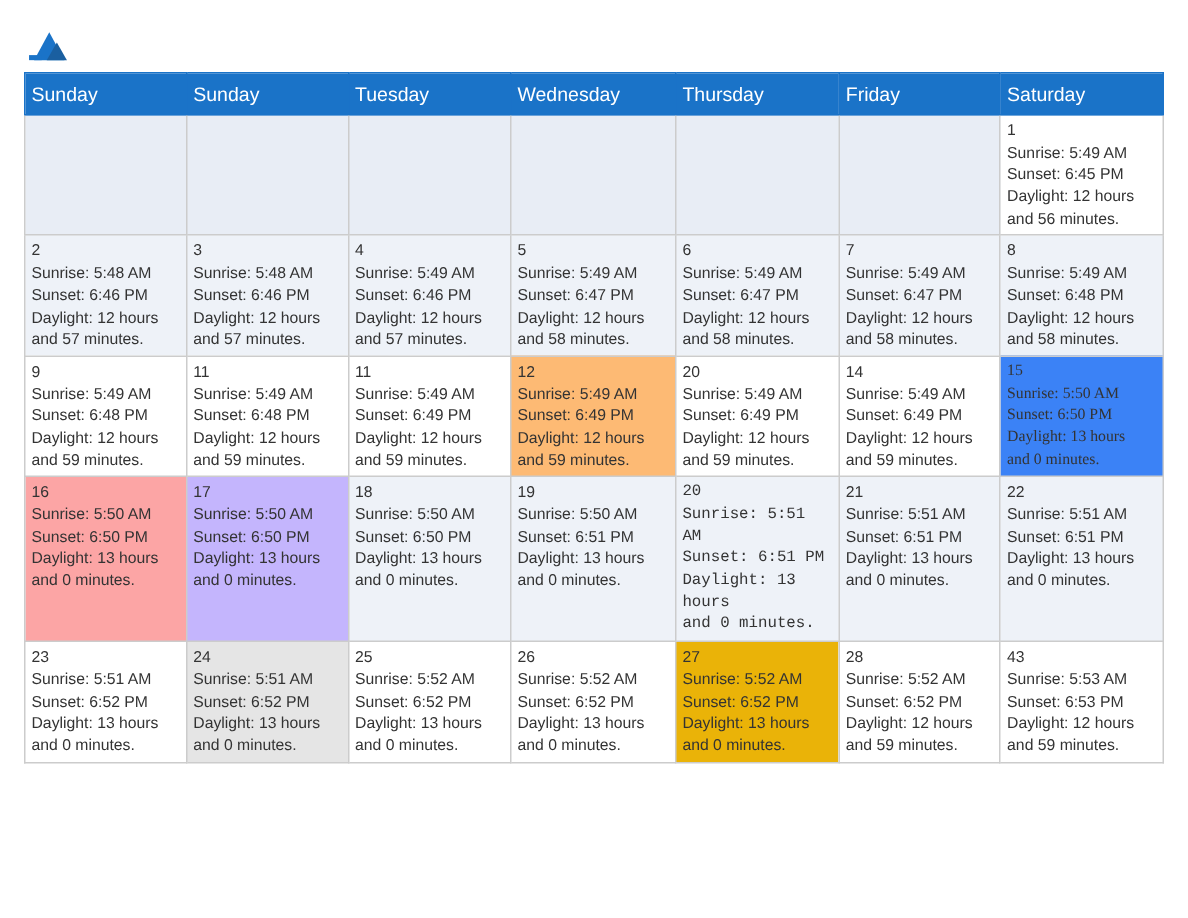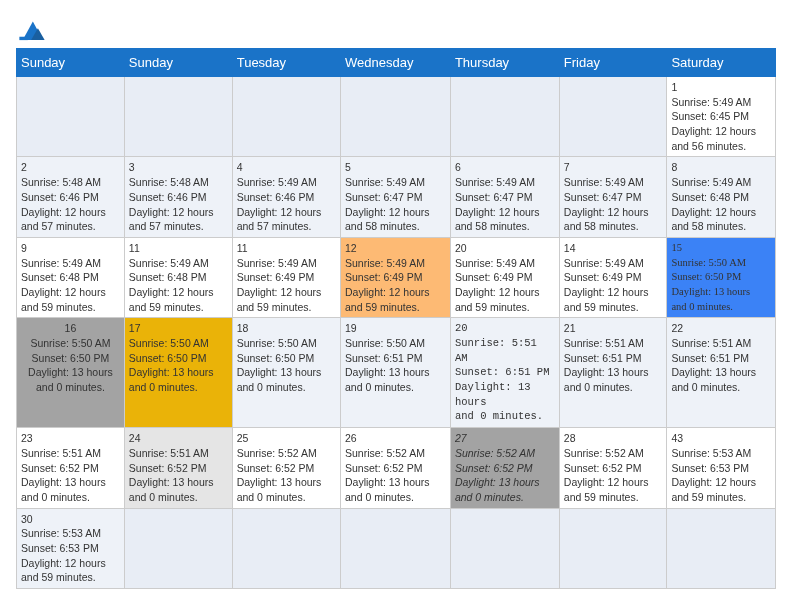--- a/index.html
+++ b/index.html
@@ -224,28 +224,28 @@
           </td>
           <td style="background: #3b82f6; font-family: Liberation Serif, serif;">
             <div class="day-number">15</div>
             <div class="day-info" style="white-space: pre-line;">Sunrise: 5:50 AM
 Sunset: 6:50 PM
 Daylight: 13 hours
 and 0 minutes.</div>
           </td>
         </tr>
         <tr>
-          <td style="background: #a3a3a3; text-align: center;">
+          <td style="background: #fca5a5;">
             <div class="day-number">16</div>
             <div class="day-info" style="white-space: pre-line;">Sunrise: 5:50 AM
 Sunset: 6:50 PM
 Daylight: 13 hours
 and 0 minutes.</div>
           </td>
-          <td style="background: #eab308;">
+          <td style="background: #c4b5fd;">
             <div class="day-number">17</div>
             <div class="day-info" style="white-space: pre-line;">Sunrise: 5:50 AM
 Sunset: 6:50 PM
 Daylight: 13 hours
 and 0 minutes.</div>
           </td>
           <td style="background: rgb(238, 242, 248);">
             <div class="day-number">18</div>
             <div class="day-info" style="white-space: pre-line;">Sunrise: 5:50 AM
 Sunset: 6:50 PM
@@ -303,52 +303,37 @@
 Daylight: 13 hours
 and 0 minutes.</div>
           </td>
           <td style="background: rgb(255, 255, 255);">
             <div class="day-number">26</div>
             <div class="day-info" style="white-space: pre-line;">Sunrise: 5:52 AM
 Sunset: 6:52 PM
 Daylight: 13 hours
 and 0 minutes.</div>
           </td>
-          <td style="background: #a3a3a3; font-style: italic;">
+          <td style="background: #eab308;">
             <div class="day-number">27</div>
             <div class="day-info" style="white-space: pre-line;">Sunrise: 5:52 AM
 Sunset: 6:52 PM
 Daylight: 13 hours
 and 0 minutes.</div>
           </td>
           <td style="background: rgb(255, 255, 255);">
             <div class="day-number">28</div>
             <div class="day-info" style="white-space: pre-line;">Sunrise: 5:52 AM
 Sunset: 6:52 PM
 Daylight: 12 hours
 and 59 minutes.</div>
           </td>
           <td style="background: rgb(255, 255, 255);">
             <div class="day-number">43</div>
             <div class="day-info" style="white-space: pre-line;">Sunrise: 5:53 AM
 Sunset: 6:53 PM
 Daylight: 12 hours
 and 59 minutes.</div>
           </td>
-        </tr>
-        <tr>
-          <td style="background: rgb(238, 242, 248);">
-            <div class="day-number">30</div>
-            <div class="day-info" style="white-space: pre-line;">Sunrise: 5:53 AM
-Sunset: 6:53 PM
-Daylight: 12 hours
-and 59 minutes.</div>
-          </td>
-          <td class="empty"></td>
-          <td class="empty"></td>
-          <td class="empty"></td>
-          <td class="empty"></td>
-          <td class="empty"></td>
-          <td class="empty"></td>
         </tr>
       </tbody>
   </table>
 </div>
 
 </body></html>

